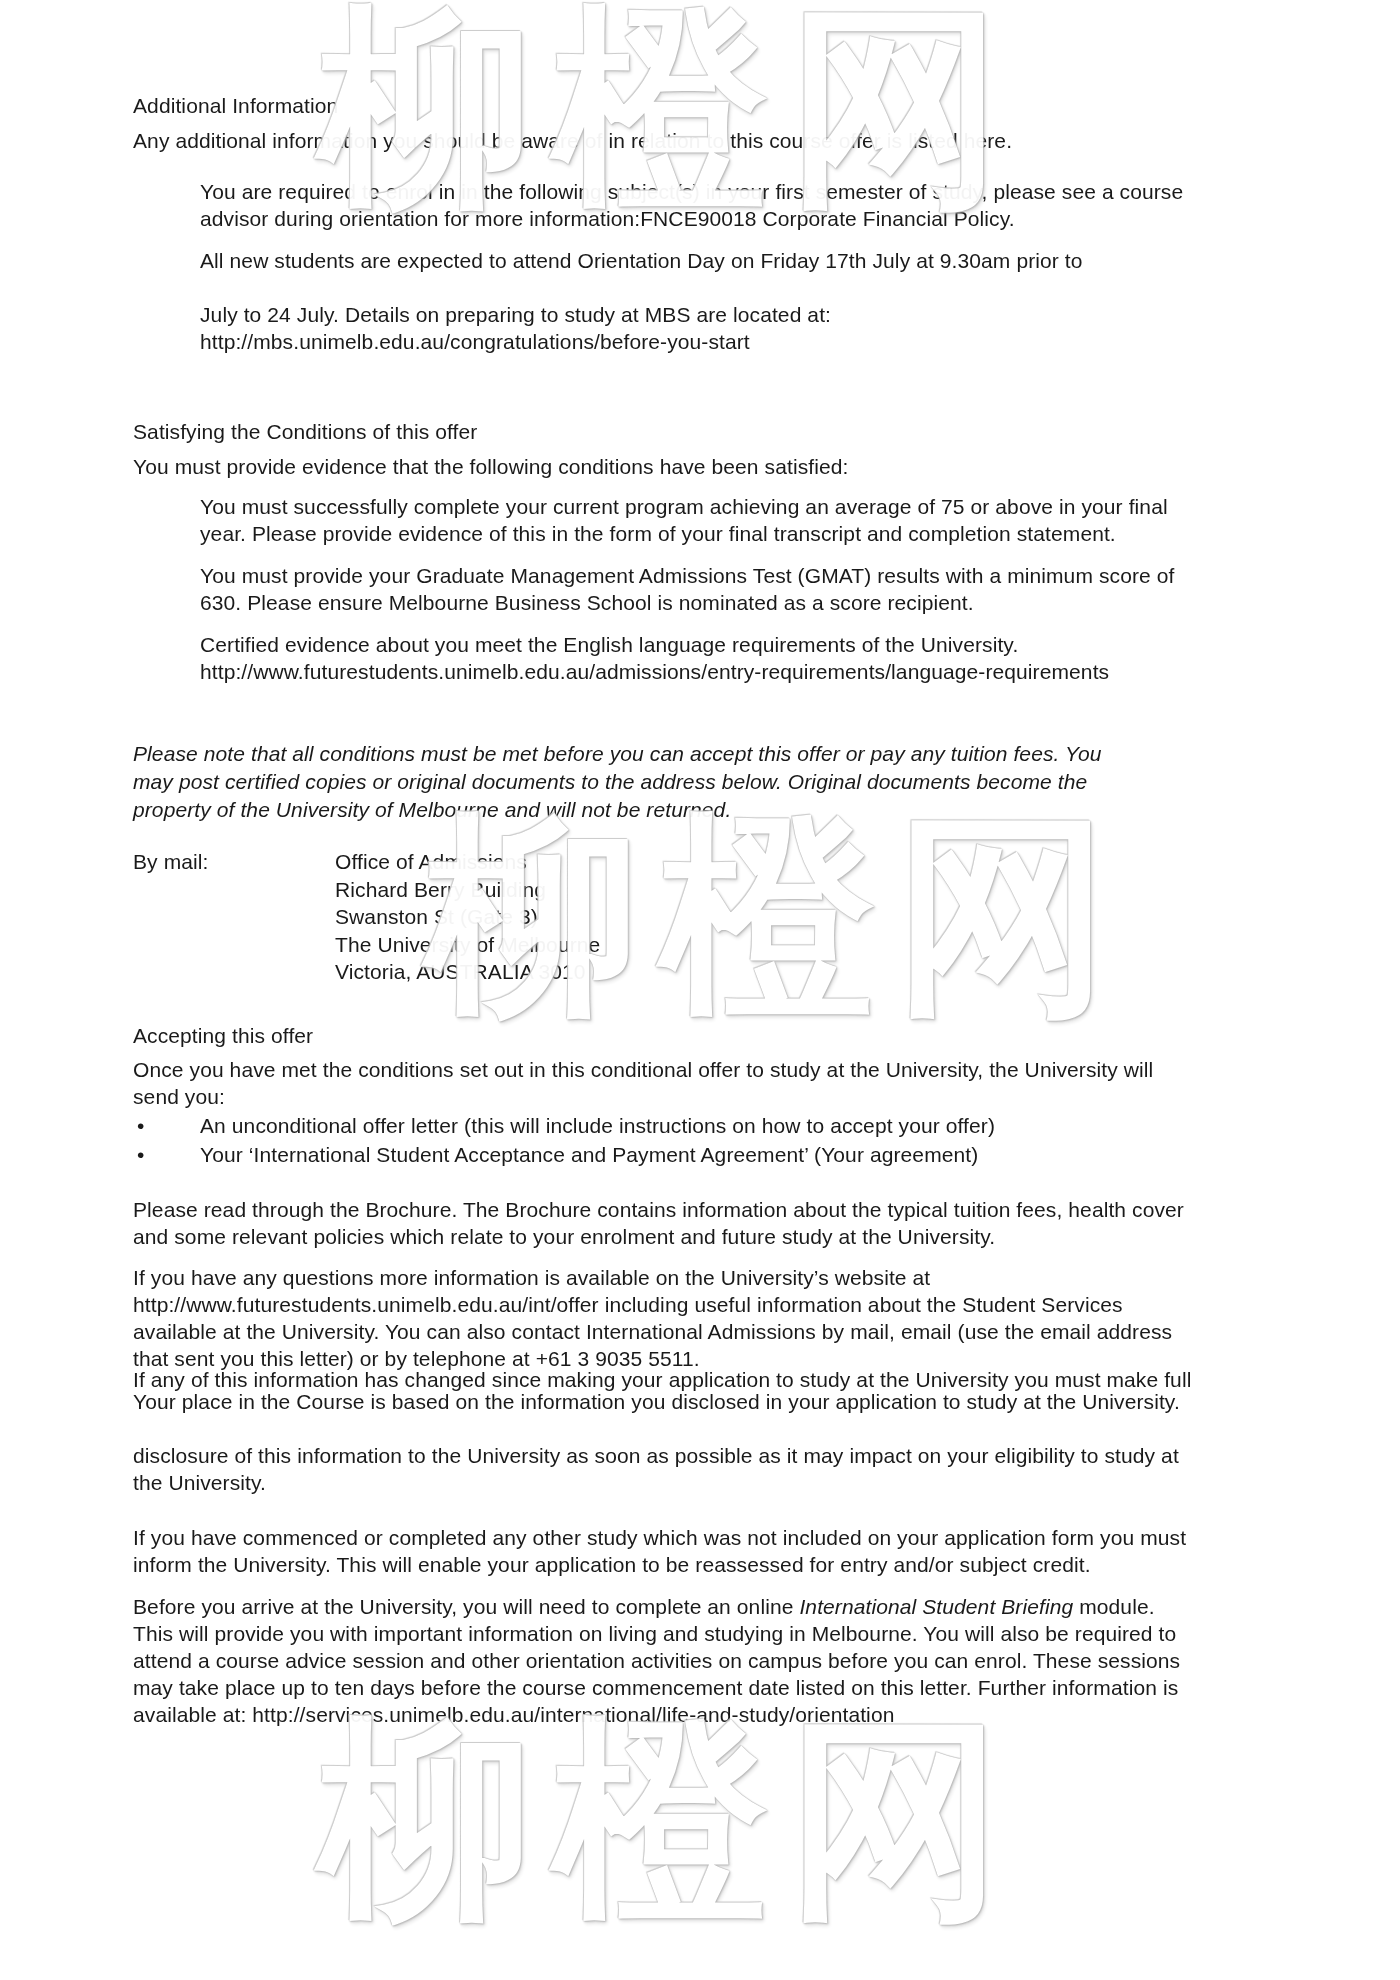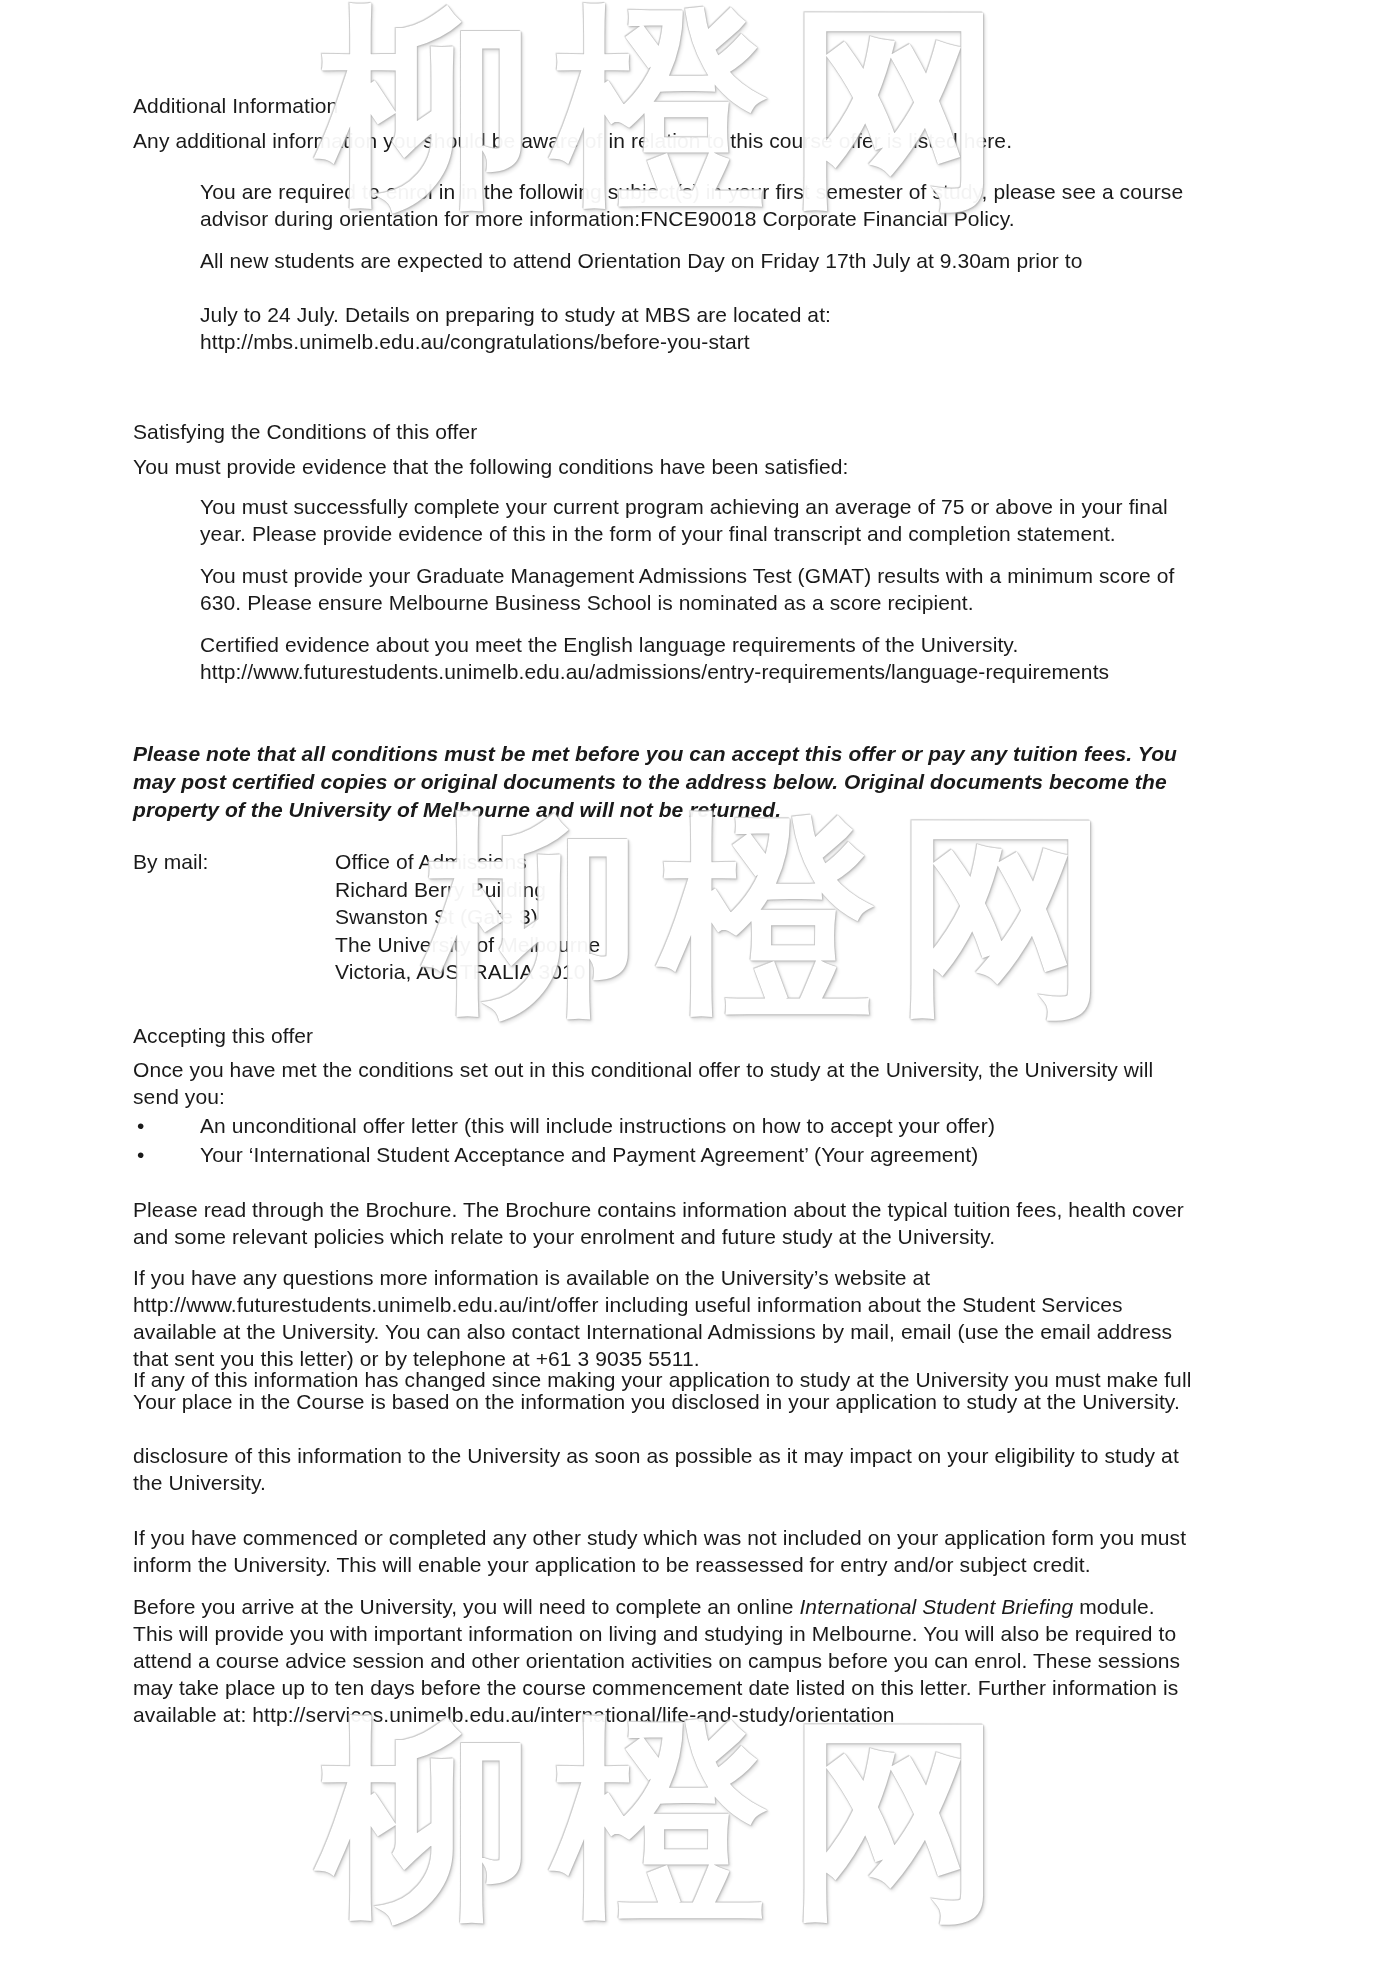--- a/index.html
+++ b/index.html
@@ -2,21 +2,21 @@
 <html><head>
 <meta charset="utf-8">
 <style>
   html, body { margin: 0; padding: 0; background: #ffffff; }
   body { width: 1400px; height: 1980px; position: relative; overflow: hidden;
          font-family: "Liberation Sans", sans-serif; color: #1a1a1a; }
   .ln { position: absolute; font-size: 21px; line-height: 27px; white-space: nowrap; letter-spacing: 0.1px; }
   .l { left: 133px; }
   .i { left: 200px; }
   .h { font-weight: normal; margin-top: 7px; }
-  .bi { font-weight: bold; font-style: italic; }
+  .bi { font-weight: normal; font-style: italic; }
   .u { }
   .bullet { position: absolute; left: 137px; font-size: 21px; line-height: 27px; }
   .wm { position: absolute; font-family: "DejaVu Sans", sans-serif; font-weight: bold; font-size: 215px;
         line-height: 1; color: #ffffff; letter-spacing: 20px; white-space: nowrap;
         text-shadow: 0 0 1px #9a9a9a, 1px 1px 2px #b5b5b5, -1px -1px 1px #cfcfcf, 2px 3px 4px rgba(0,0,0,0.12);
         opacity: 0.95; pointer-events: none; }
   .page-text { position: absolute; left: 0; top: 0; width: 1400px; height: 1980px; z-index: 1; }
   .wm-layer { position: absolute; left: 0; top: 0; width: 1400px; height: 1980px; z-index: 2; mix-blend-mode: normal; text-align: center; }
 </style>
 </head>

